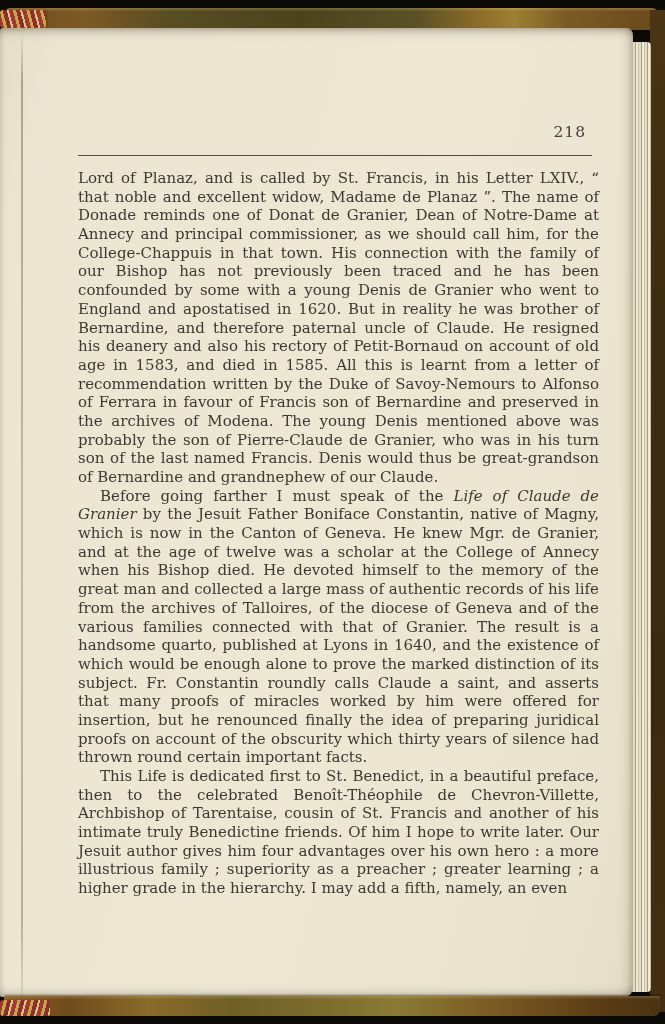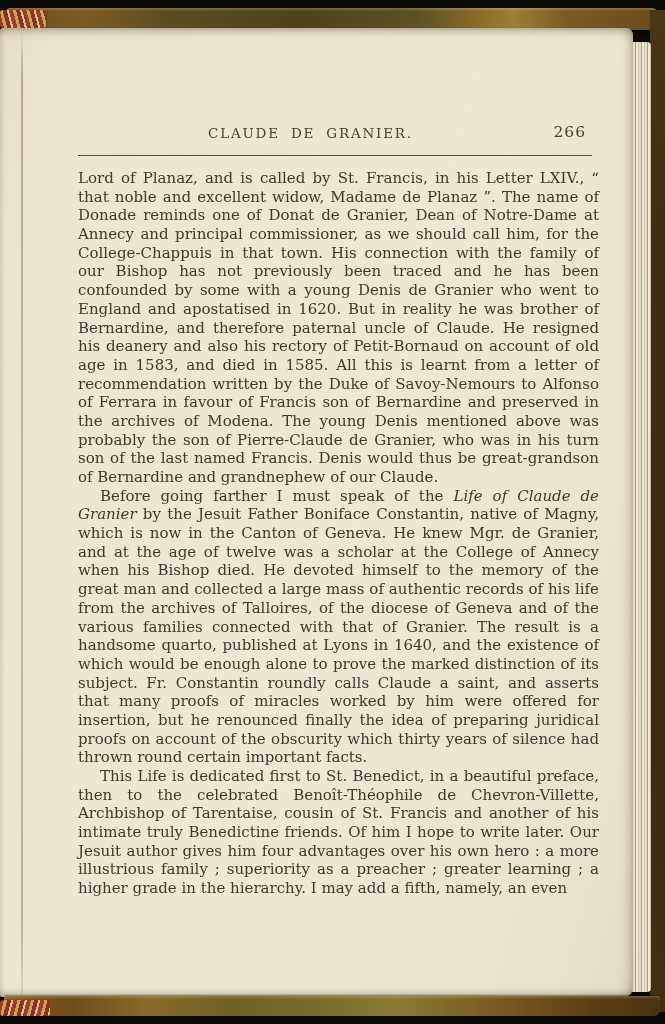--- a/index.html
+++ b/index.html
@@ -104,22 +104,21 @@
 
   <div class="edge-top"></div>
   <div class="endband-top"></div>
   <div class="cover-right"></div>
   <div class="page-stack"></div>
 
   <div class="page">
     <div class="gutter-crease"></div>
 
     <div class="running-head">
-      <span class="running-title">CLAUDE DE GRANIER.</span>
-      <span class="folio">266</span>
+      <span class="folio">218</span>
     </div>
 
     <div class="head-rule"></div>
 
     <div class="text-block">
         <p class=""><span>Lord of Planaz, and is called by St. Francis, in his Letter LXIV., “ that noble and excellent widow, Madame de Planaz ”.  The name of Donade reminds one of Donat de Granier, Dean of Notre-Dame at Annecy and principal commissioner, as we should call him, for the College-Chappuis in that town.  His connection with the family of our Bishop has not previously been traced and he has been confounded by some with a young Denis de Granier who went to England and apostatised in 1620.  But in reality he was brother of Bernardine, and therefore paternal uncle of Claude.  He resigned his deanery and also his rectory of Petit-Bornaud on account of old age in 1583, and died in 1585.  All this is learnt from a letter of recommendation written by the Duke of Savoy-Nemours to Alfonso of Ferrara in favour of Francis son of Bernardine and preserved in the archives of Modena.  The young Denis mentioned above was probably the son of Pierre-Claude de Granier, who was in his turn son of the last named Francis.  Denis would thus be great-grandson of Bernardine and grandnephew of our Claude.</span></p>
         <p class="indent"><span>Before going farther I must speak of the </span><span class="italic">Life of Claude de Granier</span><span> by the Jesuit Father Boniface Constantin, native of Magny, which is now in the Canton of Geneva.  He knew Mgr. de Granier, and at the age of twelve was a scholar at the College of Annecy when his Bishop died.  He devoted himself to the memory of the great man and collected a large mass of authentic records of his life from the archives of Talloires, of the diocese of Geneva and of the various families connected with that of Granier.  The result is a handsome quarto, published at Lyons in 1640, and the existence of which would be enough alone to prove the marked distinction of its subject.  Fr. Constantin roundly calls Claude a saint, and asserts that many proofs of miracles worked by him were offered for insertion, but he renounced finally the idea of preparing juridical proofs on account of the obscurity which thirty years of silence had thrown round certain important facts.</span></p>
         <p class="indent"><span>This Life is dedicated first to St. Benedict, in a beautiful preface, then to the celebrated Benoît-Théophile de Chevron-Villette, Archbishop of Tarentaise, cousin of St. Francis and another of his intimate truly Benedictine friends.  Of him I hope to write later.  Our Jesuit author gives him four advantages over his own hero : a more illustrious family ;  superiority as a preacher ;  greater learning ;  a higher grade in the hierarchy.  I may add a fifth, namely, an even</span></p>
       </div>
   </div>

